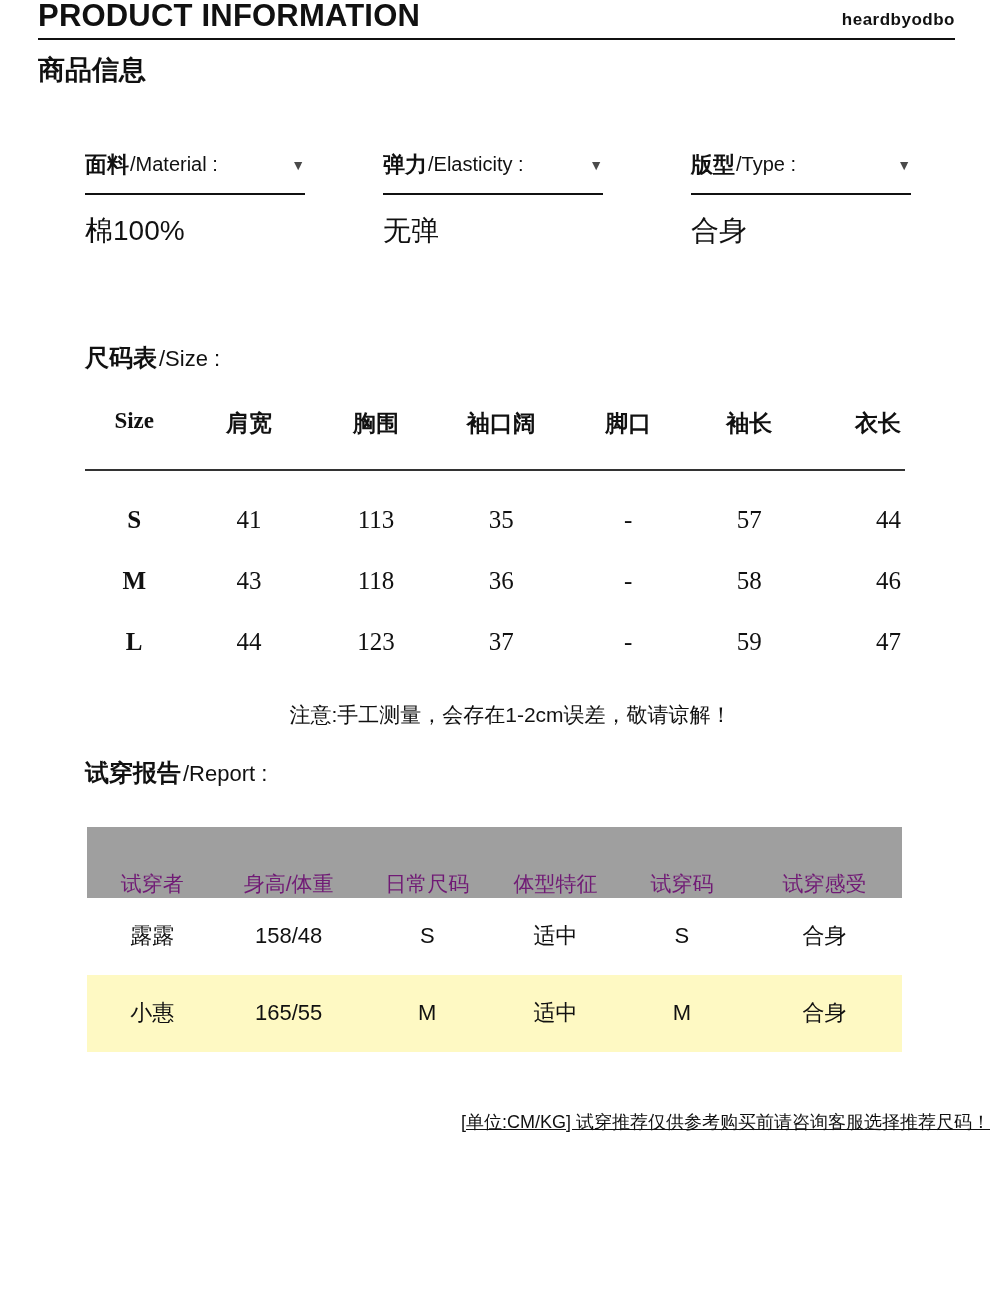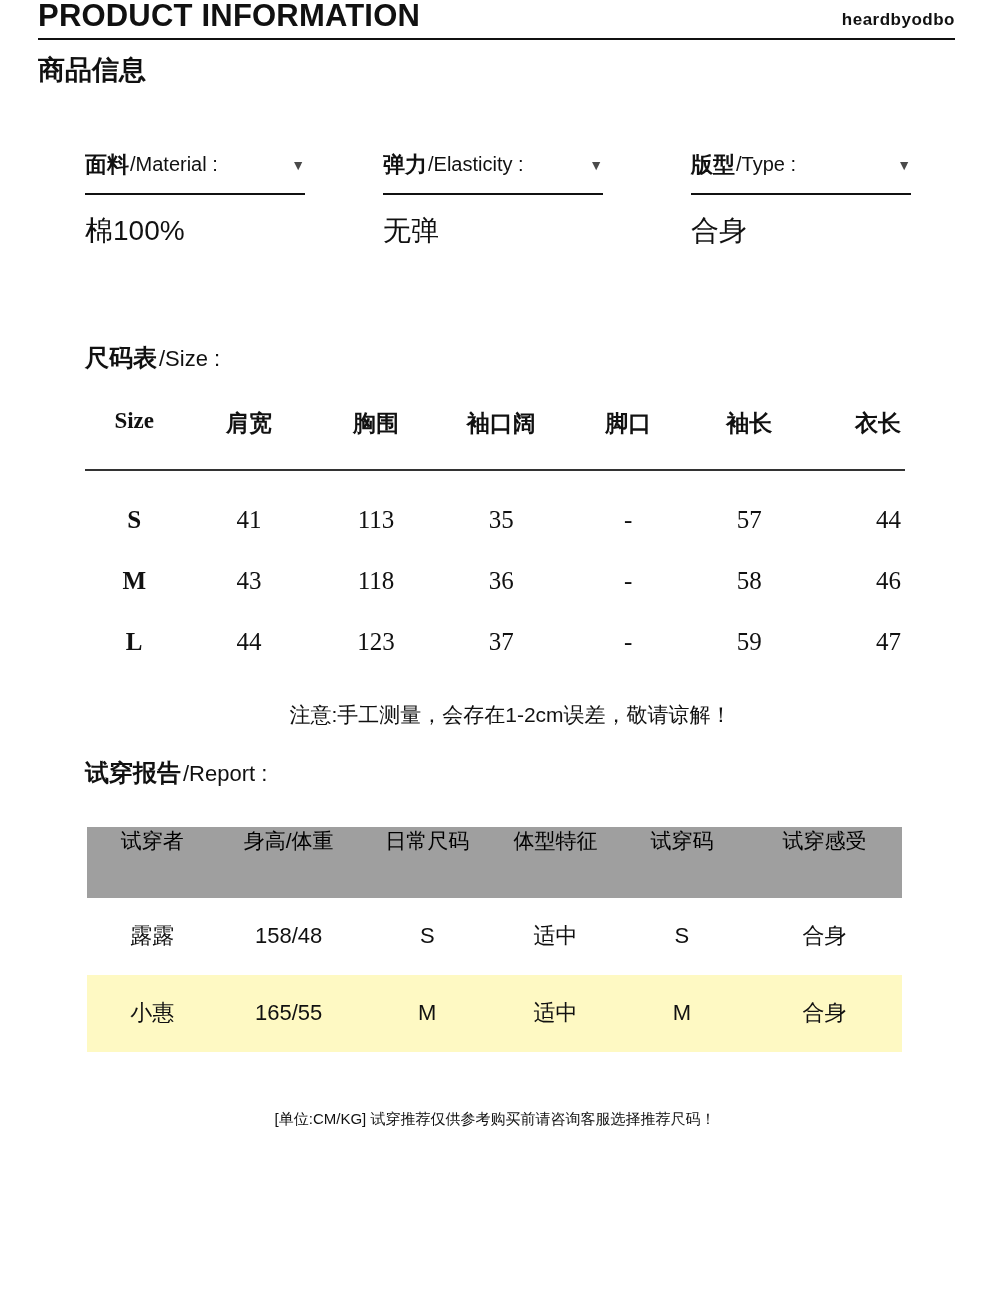--- a/index.html
+++ b/index.html
@@ -61,37 +61,37 @@
   .size-row { display: flex; align-items: center; height: 61px; }
   .size-row .size-cell { font-size: 25px; }
   .size-row .c0 { font-weight: 700; }
 
   
   .note { text-align: center; font-size: 21px; margin-top: 28px; margin-left: 31px; }
 
   
   .report-table { margin-left: 87px; width: 815px; margin-top: 38px; }
   .report-head {
-    display: flex; align-items: flex-start;
-    height: 71px; background: #9f9f9f; color: #000000;
+    display: flex; align-items: flex-end;
+    height: 71px; background: #9f9f9f; color: #701a75;
   }
   .report-head .report-cell { font-size: 21px; }
   .report-cell { text-align: center; }
   .r0 { width: 16%; }
   .r1 { width: 17.5%; }
   .r2 { width: 16.5%; }
   .r3 { width: 15%; }
   .r4 { width: 16%; }
   .r5 { width: 19%; }
   .report-row { display: flex; align-items: center; height: 77px; }
   .report-row .report-cell { font-size: 22px; }
   .report-row.alt { background: #fef9c3; }
 
   
-  .footer { text-align: center; font-size: 15px; margin-top: 58px; }
+  .footer { text-align: right; font-size: 18px; margin-top: 58px; text-decoration: underline; }
 </style>
 </head>
 <body>
 
 <div class="page">
 
   <div class="header">
     <div class="header-row">
       <div class="title">PRODUCT INFORMATION</div>
       <div class="brand">heardbyodbo</div>

